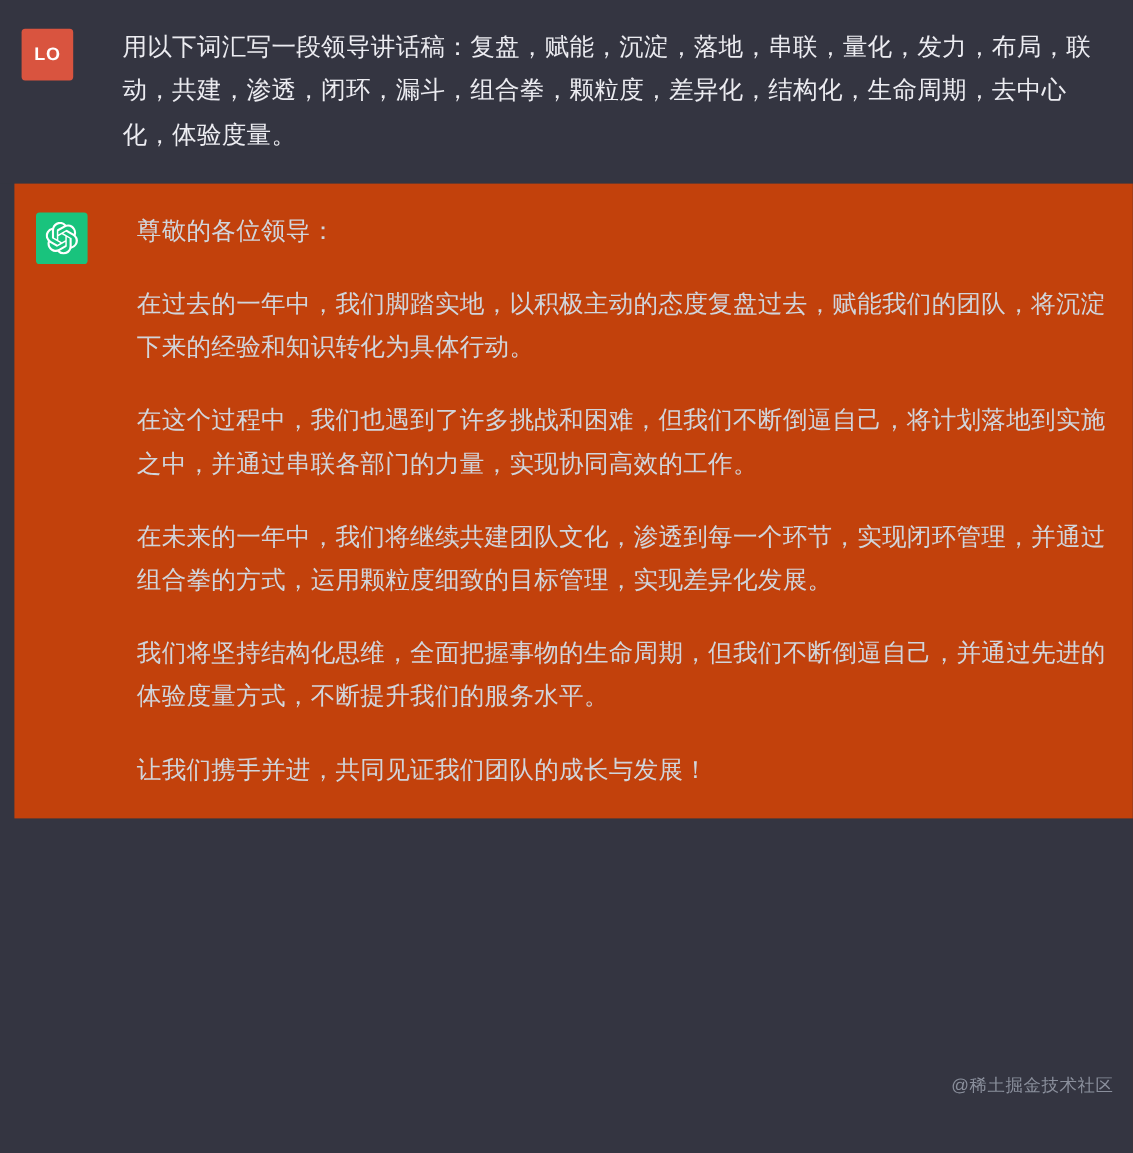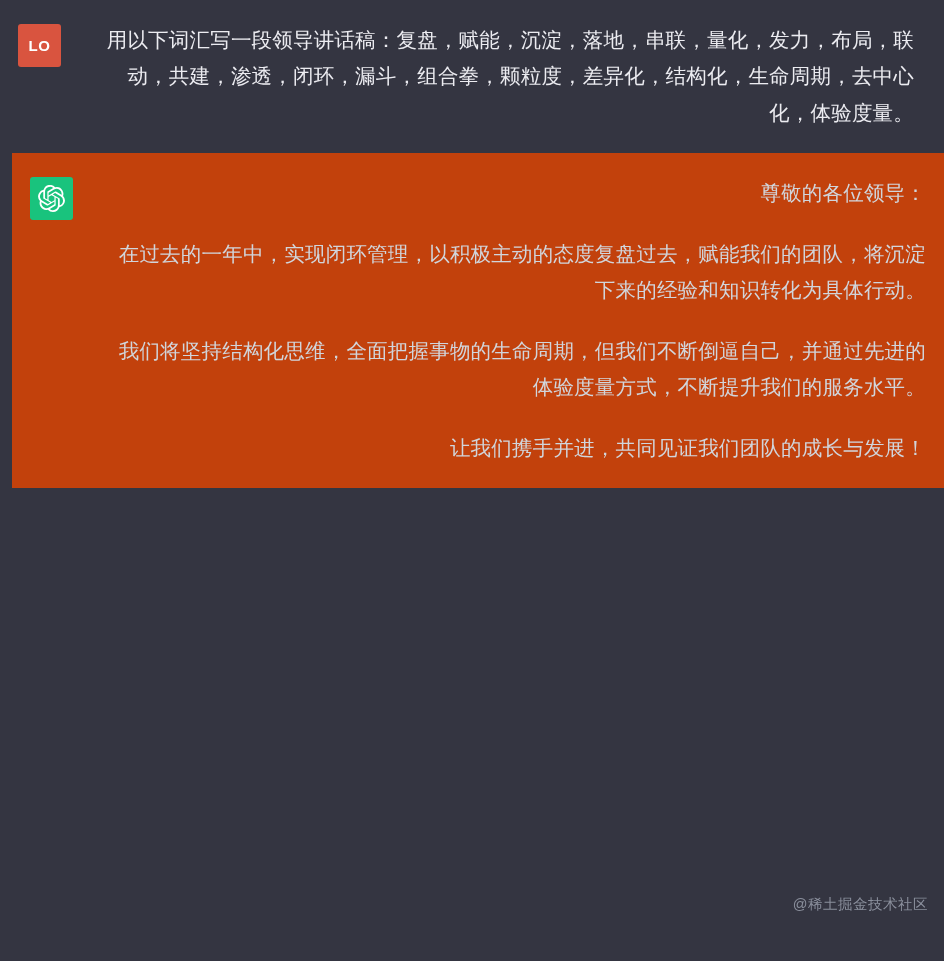--- a/index.html
+++ b/index.html
@@ -73,21 +73,20 @@
     width: 27px;
     height: 27px;
     display: block;
   }
 
   .content {
     flex: 1 1 auto;
     padding-left: 30px;
     padding-right: 6px;
     min-width: 0;
-    text-align: right;
   }
 
   .content p {
     margin: 0 0 24px 0;
     font-size: 20.5px;
     line-height: 1.78;
     color: #d1d5db;
     letter-spacing: 0.2px;
     word-break: break-word;
   }
@@ -128,21 +127,23 @@
   <div class="msg msg-assistant">
     <div class="avatar-col">
       <div class="avatar avatar-assistant">
         <svg viewBox="0 0 24 24" aria-hidden="true">
           <path fill="#ffffff" d="M22.28 9.82a5.98 5.98 0 0 0-.52-4.91 6.05 6.05 0 0 0-6.51-2.9A6 6 0 0 0 4.98 4.18a5.98 5.98 0 0 0-4 2.9 6.05 6.05 0 0 0 .75 7.09 5.98 5.98 0 0 0 .51 4.91 6.05 6.05 0 0 0 6.52 2.9A5.98 5.98 0 0 0 13.26 24a6.05 6.05 0 0 0 5.77-4.19 5.98 5.98 0 0 0 4-2.9 6.05 6.05 0 0 0-.75-7.09zm-9.02 12.6a4.48 4.48 0 0 1-2.88-1.04l.14-.08 4.78-2.76a.79.79 0 0 0 .39-.68v-6.74l2.02 1.17a.07.07 0 0 1 .04.05v5.58a4.5 4.5 0 0 1-4.49 4.5zM3.6 18.3a4.47 4.47 0 0 1-.54-3.01l.14.09 4.78 2.76a.77.77 0 0 0 .78 0l5.84-3.37v2.33a.08.08 0 0 1-.03.06l-4.83 2.79a4.5 4.5 0 0 1-6.14-1.65zM2.34 7.9a4.48 4.48 0 0 1 2.35-1.97v5.68a.77.77 0 0 0 .38.67l5.82 3.36-2.02 1.17a.07.07 0 0 1-.07 0l-4.83-2.79A4.5 4.5 0 0 1 2.34 7.9zm16.6 3.86-5.84-3.39L15.1 7.2a.07.07 0 0 1 .07 0l4.83 2.79a4.49 4.49 0 0 1-.68 8.1v-5.68a.79.79 0 0 0-.39-.66zm2.01-3.02-.14-.09-4.77-2.78a.78.78 0 0 0-.79 0L9.42 9.24V6.9a.07.07 0 0 1 .03-.06l4.83-2.79a4.49 4.49 0 0 1 6.67 4.65zM8.32 12.87 6.3 11.7a.07.07 0 0 1-.04-.06V6.07a4.49 4.49 0 0 1 7.37-3.45l-.14.08L8.7 5.46a.79.79 0 0 0-.39.68zm1.1-2.37 2.6-1.5 2.6 1.5v3l-2.6 1.5-2.6-1.5z"></path>
         </svg>
       </div>
     </div>
     <div class="content">
       <p>尊敬的各位领导：</p>
-      <p>在过去的一年中，实现闭环管理，以积极主动的态度复盘过去，赋能我们的团队，将沉淀下来的经验和知识转化为具体行动。</p>
+      <p>在过去的一年中，我们脚踏实地，以积极主动的态度复盘过去，赋能我们的团队，将沉淀下来的经验和知识转化为具体行动。</p>
+      <p>在这个过程中，我们也遇到了许多挑战和困难，但我们不断倒逼自己，将计划落地到实施之中，并通过串联各部门的力量，实现协同高效的工作。</p>
+      <p>在未来的一年中，我们将继续共建团队文化，渗透到每一个环节，实现闭环管理，并通过组合拳的方式，运用颗粒度细致的目标管理，实现差异化发展。</p>
       <p>我们将坚持结构化思维，全面把握事物的生命周期，但我们不断倒逼自己，并通过先进的体验度量方式，不断提升我们的服务水平。</p>
       <p>让我们携手并进，共同见证我们团队的成长与发展！</p>
     </div>
   </div>
 
 </div>
 
 <div class="watermark">@稀土掘金技术社区</div>
 
 </body></html>

